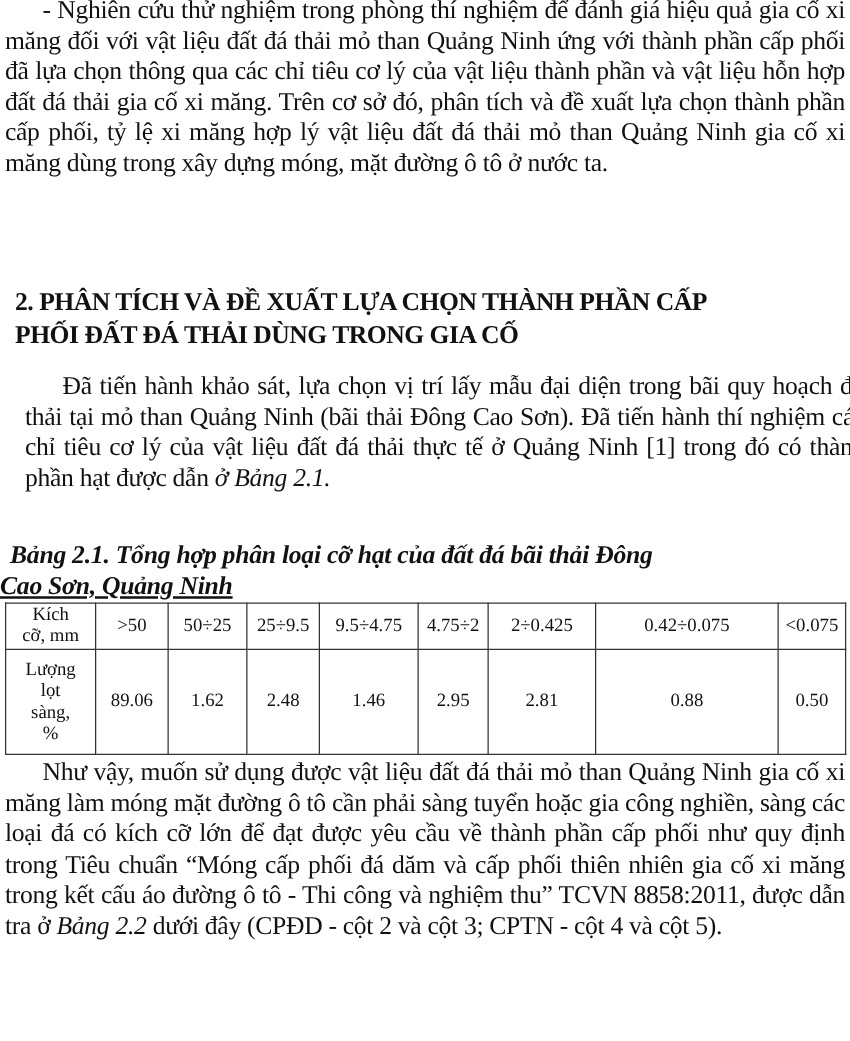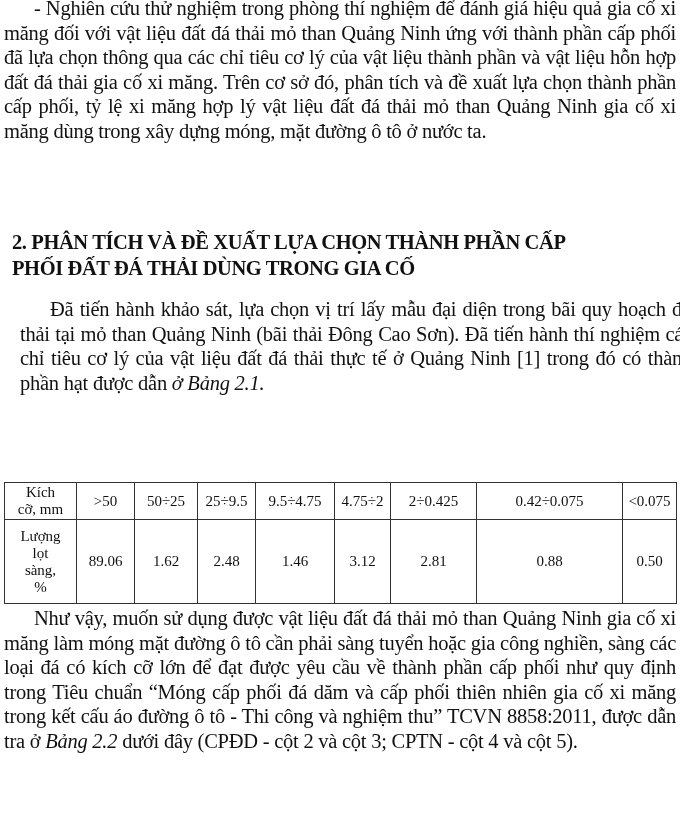--- a/index.html
+++ b/index.html
@@ -49,20 +49,24 @@
   <div class="heading" style="top:229px;">
     <div>2. PHÂN TÍCH VÀ ĐỀ XUẤT LỰA CHỌN THÀNH PHẦN CẤP</div>
     <div>PHỐI ĐẤT ĐÁ THẢI DÙNG TRONG GIA CỐ</div>
   </div>
 
   <p class="p indent" style="top:281px; margin:16px;">
     <span>Đã tiến hành khảo sát, lựa chọn vị trí lấy mẫu đại diện trong bãi quy hoạch đổ thải tại mỏ than Quảng Ninh (bãi thải Đông Cao Sơn).</span>
     <span>Đã tiến hành thí nghiệm các chỉ tiêu cơ lý của vật liệu đất đá thải thực tế ở Quảng Ninh [1] trong đó có thành phần hạt được dẫn </span><span class="it">ở Bảng 2.1.</span>
   </p>
 
+  <div class="caption" style="top:432px; text-indent:4px;">
+    <div>Bảng 2.1. Tổng hợp phân loại cỡ hạt của đất đá bãi thải Đông</div>
+    <div class="u" style="text-indent:-4px;">Cao Sơn, Quảng Ninh</div>
+  </div>
 
   <table class="t">
     <colgroup>
       <col style="width:72px">
         <col style="width:58px">
         <col style="width:63px">
         <col style="width:58px">
       <col style="width:79px">
         <col style="width:56px">
         <col style="width:86px">
@@ -88,21 +92,21 @@
       <td>
         <div>Lượng</div>
         <div>lọt</div>
         <div>sàng,</div>
         <div>%</div>
       </td>
       <td>89.06</td>
       <td>1.62</td>
       <td>2.48</td>
       <td>1.46</td>
-      <td>3.12</td>
+      <td>2.95</td>
       <td>2.81</td>
       <td>0.88</td>
       <td>0.50</td>
     </tr>
   </tbody>
     </table>
 
   <p class="p indent" style="top:606px; margin:0;">
     <span>Như vậy, muốn sử dụng được vật liệu đất đá thải mỏ than Quảng Ninh gia cố xi măng làm móng mặt đường ô tô cần phải sàng tuyển hoặc gia công nghiền, sàng các loại đá có kích cỡ lớn để đạt được yêu cầu về thành phần cấp phối như quy định trong Tiêu chuẩn “Móng cấp phối đá dăm và cấp phối thiên nhiên gia cố xi măng trong kết cấu áo đường ô tô - Thi công và nghiệm thu” TCVN 8858:2011, được dẫn tra ở </span><span class="it">Bảng 2.2</span><span> dưới đây (CPĐD - cột 2 và cột 3; CPTN - cột 4 và cột 5).</span>
   </p>

